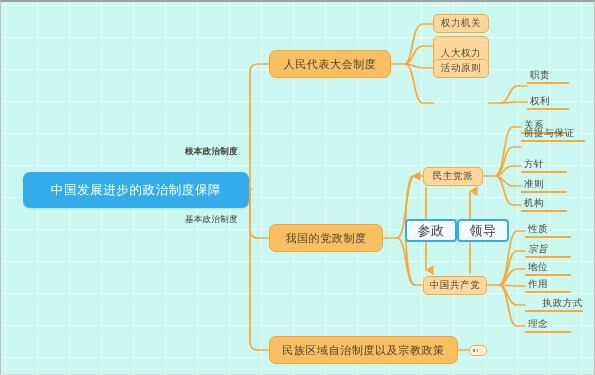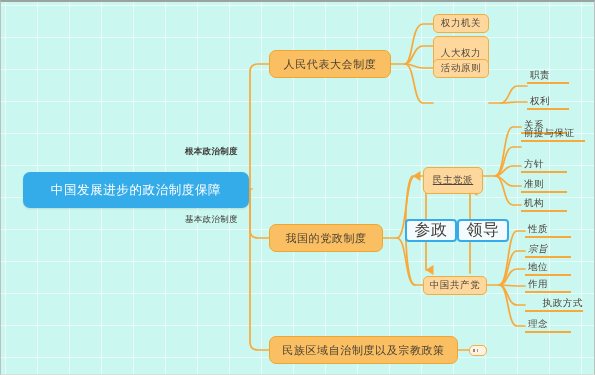--- a/index.html
+++ b/index.html
@@ -72,21 +72,21 @@
     color: #4a4036;
     font-size: 9.5px;
     justify-content: flex-start;
     padding-left: 3px;
   }
   .blue-box {
     background: #f4fbff;
     border: 2px solid #35acea;
     border-radius: 4px;
     color: #46403a;
-    font-size: 16px;
+    font-size: 13px;
     align-items: center;
   }
   .edge-label {
     position: absolute;
     font-size: 8.5px;
     color: #3d3a35;
     white-space: nowrap;
     letter-spacing: 0.3px;
   }
   .collapse-badge {
@@ -214,21 +214,21 @@
     <span>我国的党政制度</span>
   </div>
 
   <div class="node blue-box" style="left:404px; top:217px; width:52px; height:23px;">
     <span>参政</span>
   </div>
   <div class="node blue-box" style="left:456px; top:217px; width:52px; height:23px;">
     <span>领导</span>
   </div>
 
-  <div class="node sub-node" style="left:422px; top:165px; width:60px; height:27px;text-decoration:underline;">
+  <div class="node sub-node" style="left:422px; top:165px; width:60px; height:19px;">
     <span>民主党派</span>
   </div>
 
   <div class="node leaf-node" style="left:520px; top:116px; width:46px; height:16px;">
     <span>关系</span>
   </div>
   <div class="node leaf-node" style="left:520px; top:124px; width:64px; height:16px;">
     <span>前提与保证</span>
   </div>
   <div class="node leaf-node" style="left:520px; top:155px; width:46px; height:16px;">

